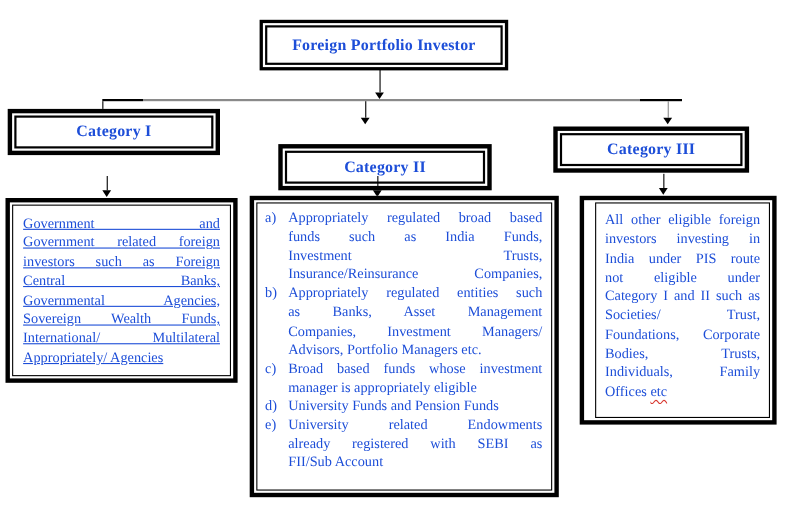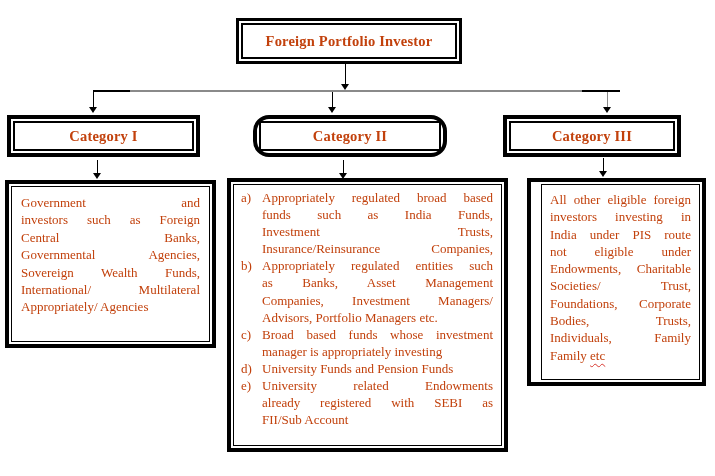--- a/index.html
+++ b/index.html
@@ -1,19 +1,19 @@
 <!DOCTYPE html>
 <html><head>
 <meta charset="utf-8">
 <style>
   * { margin:0; padding:0; box-sizing:border-box; }
   html,body { background:#fff; }
   #stage {
     position:relative; width:715px; height:476px; background:#ffffff;
-    font-family:"Liberation Serif","DejaVu Serif",serif; color:#c2410c;
+    font-family:"Liberation Serif","DejaVu Serif",serif; color:#1d4ed8;
     overflow:hidden;
   }
 
   
   .dbox { position:absolute; background:#fff; border:4px solid #000; padding:2px; }
   .dbox > .inner { width:100%; height:100%; border:1px solid #000; background:#fff; }
 
   .headbox > .inner { border-width:2px; display:flex; align-items:center; justify-content:center; }
   .head-label { font-weight:bold; font-size:14.5px; letter-spacing:.2px; }
 
@@ -70,26 +70,26 @@
   </div>
   <div class="varrow" style="left:332px;top:92px;height:21px;">
     <i class="shaft"></i>
     <i class="head"></i>
   </div>
   <div class="varrow gray" style="left:607px;top:92px;height:21px;">
     <i class="shaft"></i>
     <i class="head"></i>
   </div>
 
-  <div class="dbox headbox" style="left:7px;top:115px;width:193px;height:42px;">
+  <div class="dbox headbox" style="left:7px;top:99px;width:193px;height:42px;">
     <div class="inner">
       <span class="head-label">Category I</span>
     </div>
   </div>
-  <div class="dbox headbox" style="left:253px;top:115px;width:194px;height:42px;border-radius:16px;">
+  <div class="dbox headbox" style="left:253px;top:131px;width:194px;height:42px;">
     <div class="inner">
       <span class="head-label">Category II</span>
     </div>
   </div>
   <div class="dbox headbox" style="left:503px;top:115px;width:178px;height:42px;">
     <div class="inner">
       <span class="head-label">Category III</span>
     </div>
   </div>
 
@@ -99,23 +99,24 @@
   </div>
   <div class="varrow" style="left:343px;top:160px;height:19px;">
     <i class="shaft"></i>
     <i class="head"></i>
   </div>
   <div class="varrow" style="left:603px;top:158px;height:19px;">
     <i class="shaft"></i>
     <i class="head"></i>
   </div>
 
-  <div class="dbox panel-text" id="d1" style="left:5px;top:180px;width:211px;height:168px;">
+  <div class="dbox panel-text" id="d1" style="left:5px;top:180px;width:211px;height:168px;text-decoration:underline;">
     <div class="inner">
         <div class="jline">Government and</div>
+        <div class="jline">Government related foreign</div>
         <div class="jline">investors such as Foreign</div>
         <div class="jline">Central Banks,</div>
         <div class="jline">Governmental Agencies,</div>
         <div class="jline">Sovereign Wealth Funds,</div>
         <div class="jline">International/ Multilateral</div>
         <div class="jline last">Appropriately/ Agencies</div>
       </div>
   </div>
 
   <div class="dbox panel-text" id="d2" style="left:227px;top:178px;width:281px;height:274px;">
@@ -135,21 +136,21 @@
             <div class="jline">Appropriately regulated entities such</div>
             <div class="jline">as Banks, Asset Management</div>
             <div class="jline">Companies, Investment Managers/</div>
             <div class="jline last">Advisors, Portfolio Managers etc.</div>
           </div>
       </div>
       <div class="li">
         <span class="marker">c)</span>
         <div class="li-lines">
             <div class="jline">Broad based funds whose investment</div>
-            <div class="jline last">manager is appropriately investing</div>
+            <div class="jline last">manager is appropriately eligible</div>
           </div>
       </div>
       <div class="li">
         <span class="marker">d)</span>
         <div class="li-lines">
             <div class="jline last">University Funds and Pension Funds</div>
           </div>
       </div>
       <div class="li">
         <span class="marker">e)</span>
@@ -162,25 +163,25 @@
     </div>
   </div>
 
   <div class="dbox panel-text" id="d3" style="left:527px;top:178px;width:179px;height:208px;padding-left:10px;">
     <div class="inner">
       <div>
           <div class="jline">All other eligible foreign</div>
           <div class="jline">investors investing in</div>
           <div class="jline">India under PIS route</div>
           <div class="jline">not eligible under</div>
-          <div class="jline">Endowments, Charitable</div>
+          <div class="jline">Category I and II such as</div>
           <div class="jline">Societies/ Trust,</div>
           <div class="jline">Foundations, Corporate</div>
           <div class="jline">Bodies, Trusts,</div>
           <div class="jline">Individuals, Family</div>
         </div>
       <div class="jline last">
-        <span>Family </span><span class="misspell">etc</span>
+        <span>Offices </span><span class="misspell">etc</span>
       </div>
     </div>
   </div>
 
 </div>
 
 </body></html>

